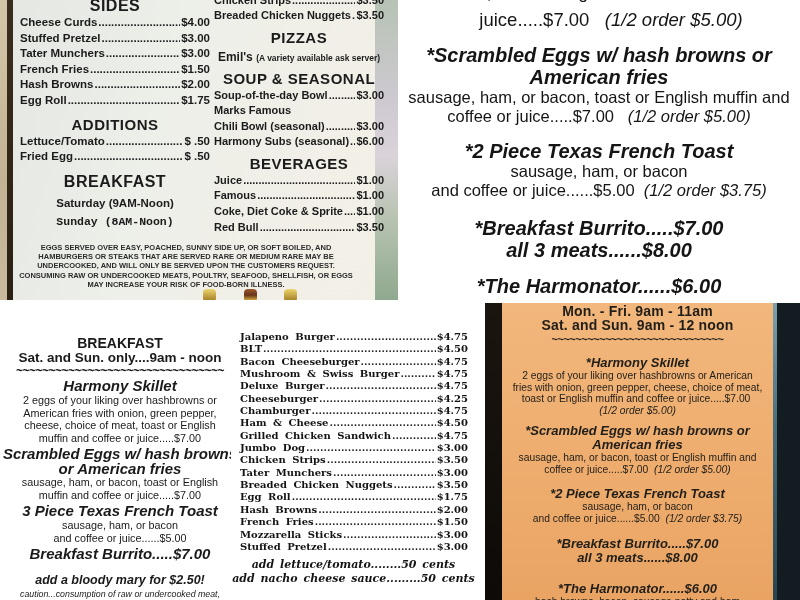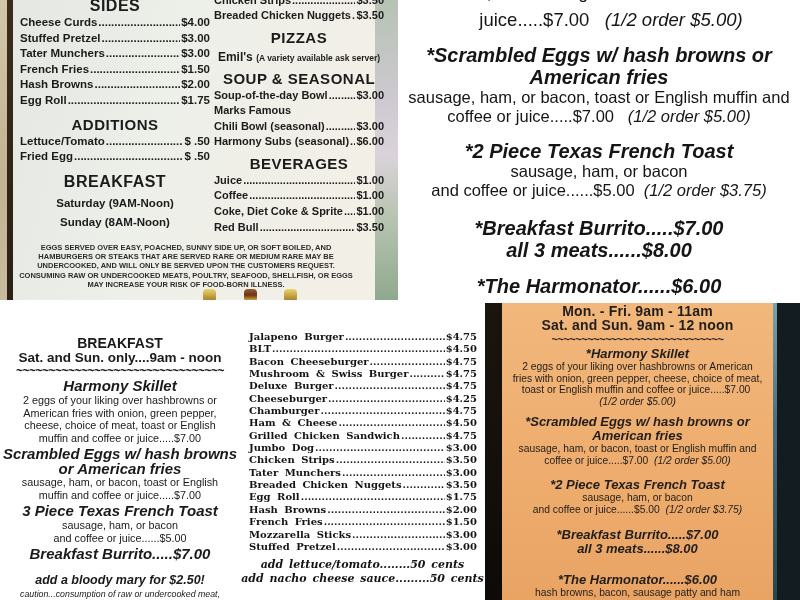--- a/index.html
+++ b/index.html
@@ -58,21 +58,21 @@
   #weekend .w-title{font-weight:bold;font-size:14px;line-height:14px;}
   #weekend .w-sub{font-weight:bold;font-size:13.5px;line-height:15px;}
   #weekend .w-tilde{font-weight:bold;font-size:12px;line-height:9px;margin-top:2px;letter-spacing:-.5px;}
   #weekend .w-h{font-weight:bold;font-style:italic;font-size:15px;line-height:16px;margin-top:2px;}
   #weekend .w-h.two{line-height:15px;}
   #weekend .w-body{font-size:10.8px;line-height:12.5px;width:215px;margin:0 auto;}
   #weekend .w-bloody{font-weight:bold;font-style:italic;font-size:12.5px;line-height:13px;margin-top:12px;}
   #weekend .w-caution{font-style:italic;font-size:8.8px;line-height:10.5px;width:225px;margin:2px auto 0;}
 
   
-  #grill{left:240px;top:300px;width:245px;height:300px;background:#fff;
+  #grill{left:231px;top:300px;width:245px;height:300px;background:#fff;
          font-family:"DejaVu Serif",serif;color:#141414;}
   #grill .rows{position:absolute;left:9px;right:8px;top:31px;}
   #grill .grow{display:flex;align-items:baseline;font-size:10px;line-height:12.35px;
          font-weight:600;word-spacing:3px;white-space:nowrap;}
   #grill .dots{font-weight:600;}
   #grill .gfoot{position:absolute;left:0;right:0;top:258px;text-align:center;
          font-style:italic;font-weight:600;font-size:11px;line-height:13.5px;word-spacing:2px;}
 
   
   #weekday{left:485px;top:303px;width:315px;height:297px;background:#131c20;}
@@ -81,21 +81,21 @@
   #weekday .wd-strip{position:absolute;right:0;top:0;bottom:0;width:27px;
          background:linear-gradient(180deg,#44646f,#2948526 30%,#21414c 45%,#132b35 75%,#0e222b);}
   #weekday .wd-strip::before{content:"";position:absolute;left:0;top:0;bottom:0;width:4px;
          background:linear-gradient(180deg,#7da0ab,#4a6f7c 40%,#27454f);}
   #weekday .paper{position:absolute;left:17px;right:27px;top:0;bottom:0;text-align:center;
          background:linear-gradient(180deg,var(--paper,#f2b77c),#eead6e 55%,#e9a464);
          color:#211e19;padding-top:1px;box-sizing:border-box;}
   .wd-hours{font-weight:bold;font-size:14px;line-height:14px;letter-spacing:.2px;}
   .wd-tilde{font-weight:bold;font-size:11px;line-height:9px;margin-top:3px;letter-spacing:-.5px;}
   .wd-h{font-weight:bold;font-style:italic;font-size:13px;line-height:14px;}
-  .wd-h.m1{margin-top:3px;}
+  .wd-h.m1{margin-top:12px;}
   .wd-body{font-size:10.3px;line-height:11.5px;width:250px;margin:0 auto;}
   .wd-half{font-style:italic;}
   .wd-gap1{margin-top:8px;}
   .wd-gap2{margin-top:12px;}
   .wd-gap3{margin-top:13px;}
   .wd-gap4{margin-top:17px;}
 </style>
 </head>
 <body>
 
@@ -148,21 +148,21 @@
         <span class="bprice">$ .50</span>
       </div>
         <div class="brow">
         <span>Fried Egg</span>
         <span class="dots"></span>
         <span class="bprice">$ .50</span>
       </div>
       </div>
     <div class="bhead" style="margin-top:8px;">BREAKFAST</div>
     <div class="bsub" style="margin-top:6px;">Saturday (9AM-Noon)</div>
-    <div class="bsub" style="margin-top:7px;">Sunday (8AM-Noon)</div>
+    <div class="bsub" style="margin-top:7px;font-family:Liberation Mono, monospace;">Sunday (8AM-Noon)</div>
   </div>
 
   <div class="bcol" id="bcol-right">
     <div class="bcut">
       <div class="brow">
         <span>Chicken Strips</span>
         <span class="dots"></span>
         <span class="bprice">$3.50</span>
       </div>
     </div>
@@ -204,21 +204,21 @@
       </div>
     <div class="bhead" style="margin-top:5px;font-size:15px;">BEVERAGES</div>
     <div>
 
     <div class="brow" style="line-height:15.9px;">
         <span>Juice</span>
         <span class="dots"></span>
         <span class="bprice">$1.00</span>
       </div>
         <div class="brow" style="line-height:15.9px;">
-        <span>Coffee</span>
+        <span>Famous</span>
         <span class="dots"></span>
         <span class="bprice">$1.00</span>
       </div>
         <div class="brow" style="line-height:15.9px;">
         <span>Coke, Diet Coke &amp; Sprite</span>
         <span class="dots"></span>
         <span class="bprice">$1.00</span>
       </div>
         <div class="brow" style="line-height:15.9px;">
         <span>Red Bull</span>

